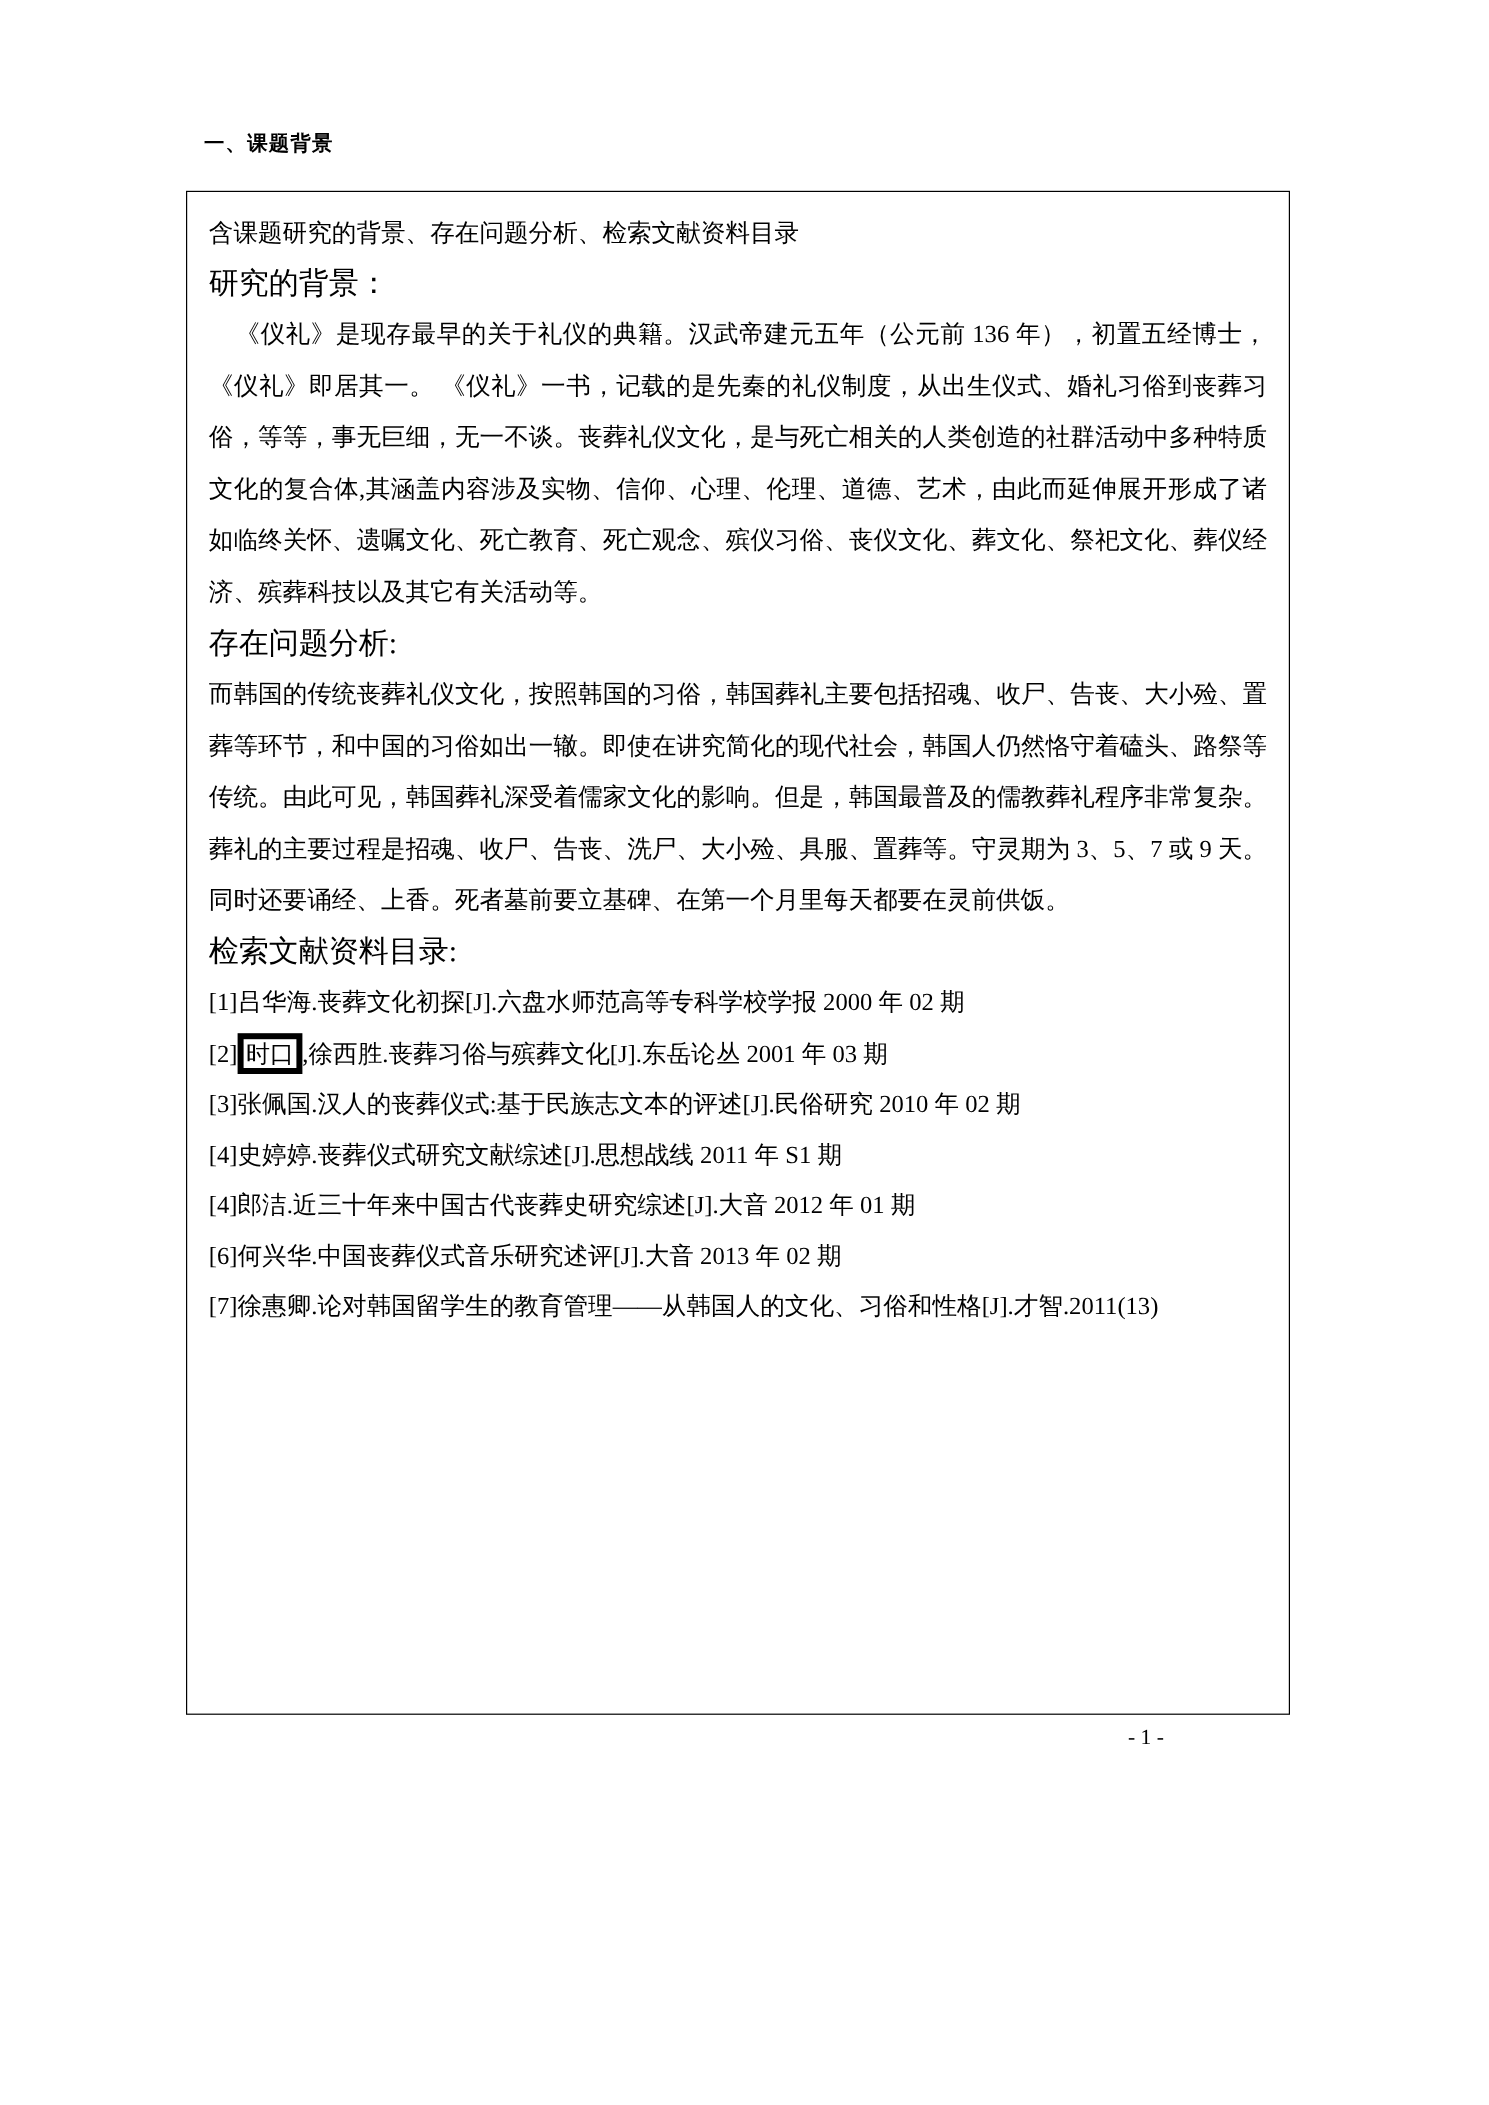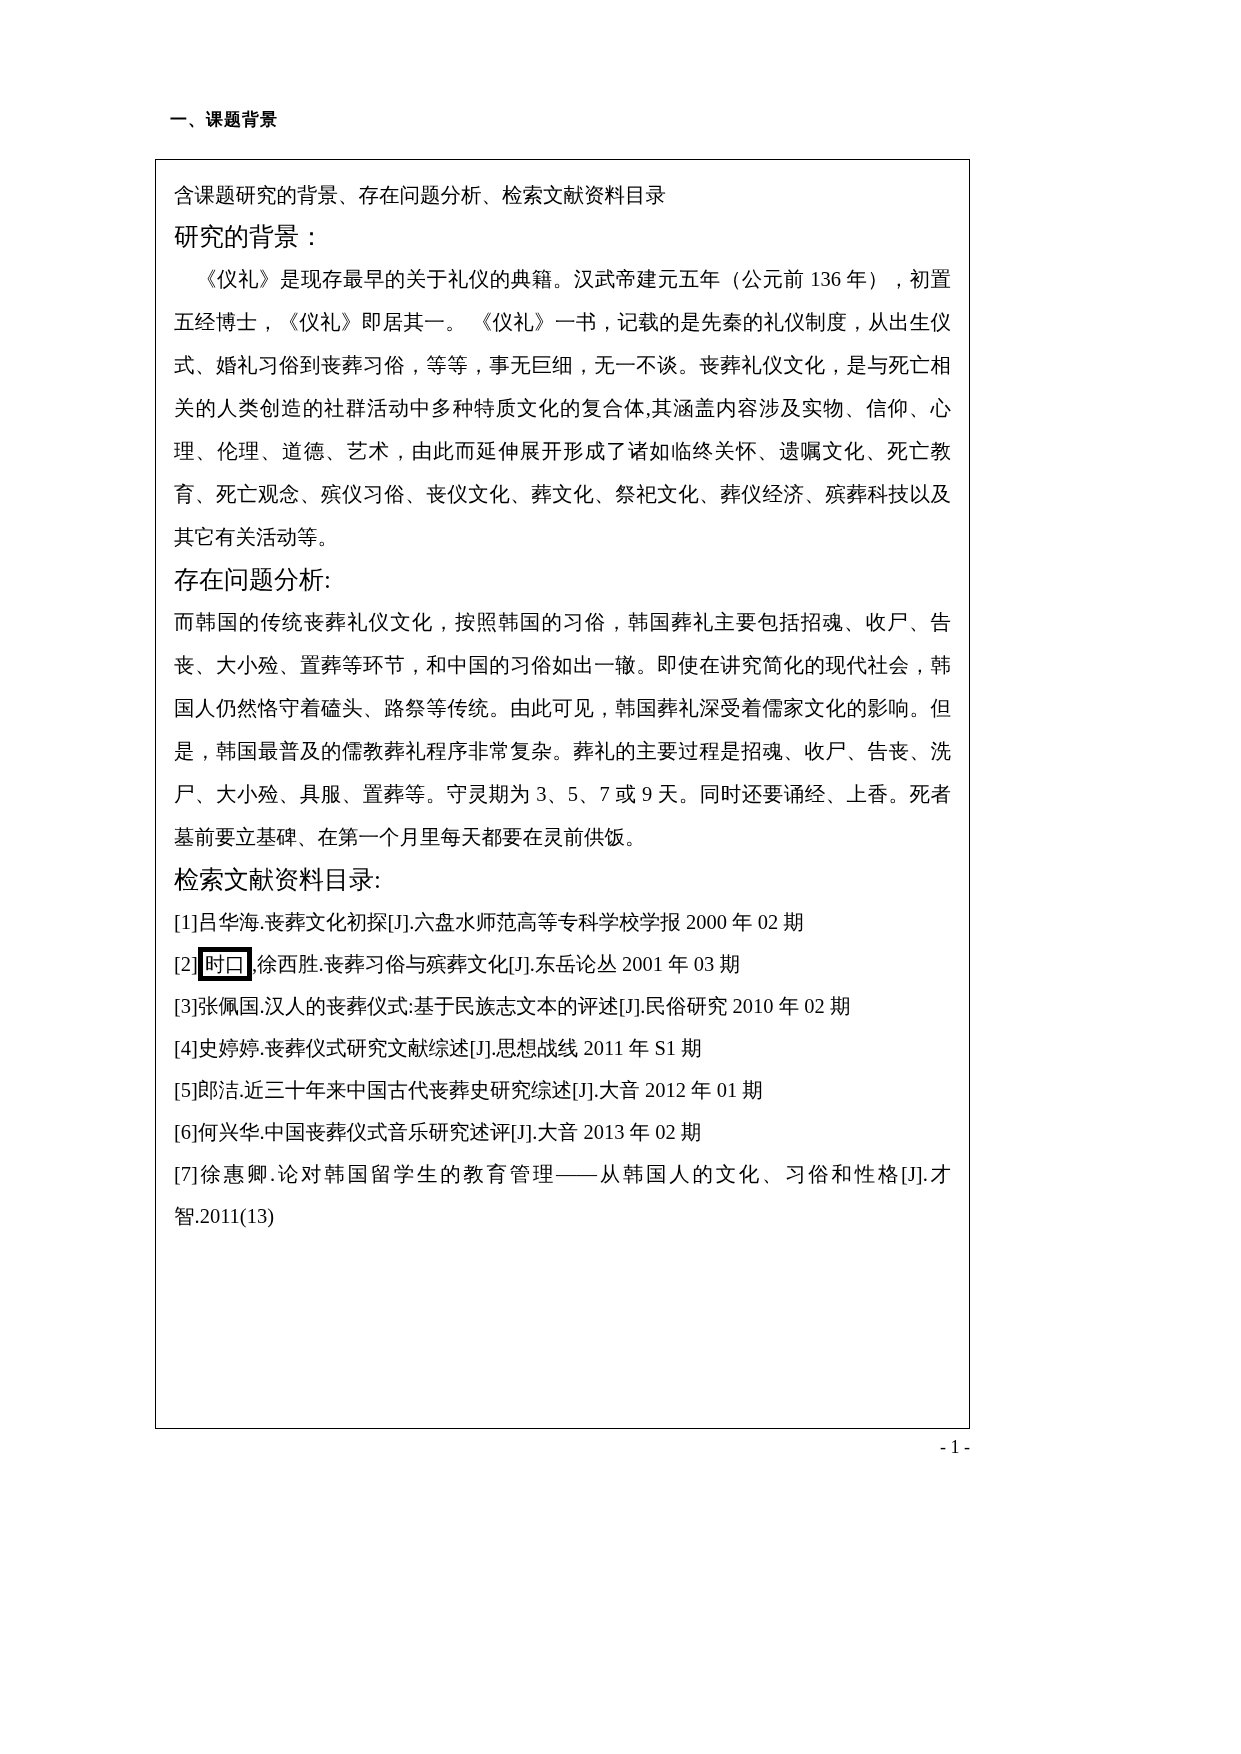--- a/index.html
+++ b/index.html
@@ -27,21 +27,21 @@
     top: 108px;
     font-size: 17px;
     font-weight: bold;
     letter-spacing: 1px;
     font-family: Liberation Mono, monospace;
   }
   .box {
     position: absolute;
     left: 155px;
     top: 159px;
-    width: 815px;
+    width: 920px;
     height: 1270px;
     border: 1.5px solid #000;
     box-sizing: border-box;
     padding: 14px 18px 10px 18px;
   }
   .line {
     font-size: 20.5px;
     line-height: 42px;
     text-align: justify;
     text-justify: inter-ideograph;
@@ -105,21 +105,21 @@
     <div class="sec-title">检索文献资料目录:</div>
 
     <p class="ref">[1]吕华海.丧葬文化初探[J].六盘水师范高等专科学校学报 2000 年 02 期</p>
 
     <p class="ref">
       <span>[2]</span><span class="boxed">时口</span><span>,徐西胜.丧葬习俗与殡葬文化[J].东岳论丛 2001 年 03 期</span>
     </p>
 
     <p class="ref">[3]张佩国.汉人的丧葬仪式:基于民族志文本的评述[J].民俗研究 2010 年 02 期</p>
     <p class="ref">[4]史婷婷.丧葬仪式研究文献综述[J].思想战线 2011 年 S1 期</p>
-    <p class="ref">[5]郎洁.近三十年来中国古代丧葬史研究综述[J].大音 2012 年 01 期</p>
+    <p class="ref">[4]郎洁.近三十年来中国古代丧葬史研究综述[J].大音 2012 年 01 期</p>
     <p class="ref">[6]何兴华.中国丧葬仪式音乐研究述评[J].大音 2013 年 02 期</p>
     <p class="ref">[7]徐惠卿.论对韩国留学生的教育管理——从韩国人的文化、习俗和性格[J].才智.2011(13)</p>
 
   </div>
 
   <div class="footer">- 1 -</div>
 
 </div>
 
 </body></html>

